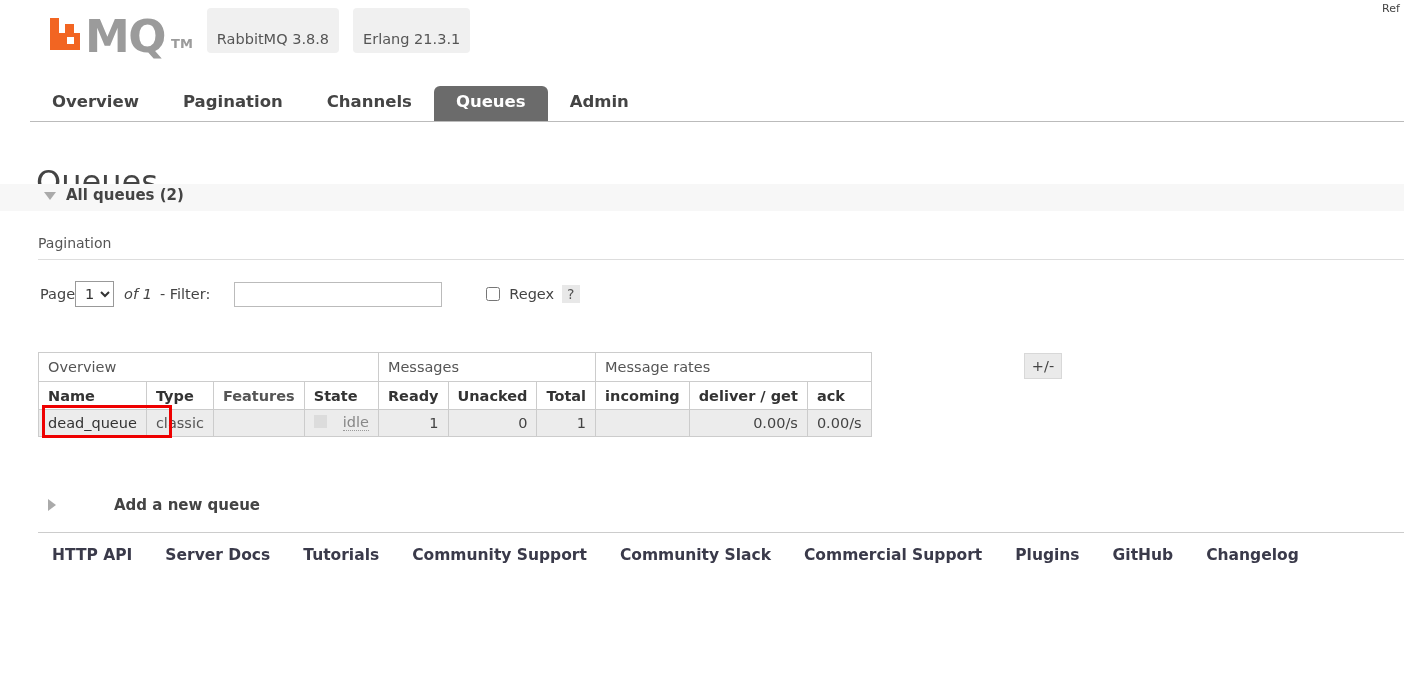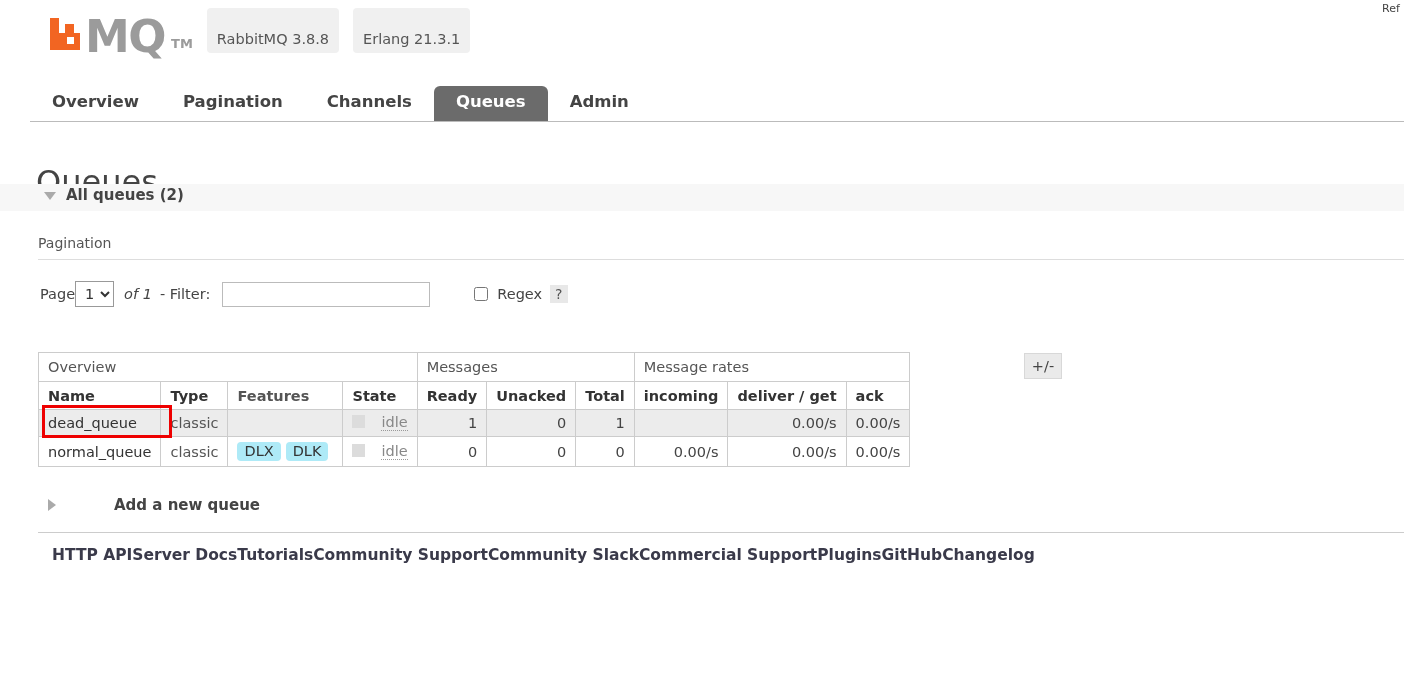--- a/index.html
+++ b/index.html
@@ -171,21 +171,21 @@
   #page-select {
     font-family: "DejaVu Sans", sans-serif;
     font-size: 14.5px;
     padding: 3px 2px 3px 5px;
     border: 1px solid #999;
     background: #fff;
     color: #333;
     height: 26px;
   }
   #of-label { margin: 0 8px 0 10px; font-style: italic; }
-  #filter-label { margin-right: 12px; }
+  #filter-label { margin-right: 24px; }
   #filter-input {
     width: 208px;
     height: 25px;
     border: 1px solid #bbb;
     background: #fff;
     font-family: "DejaVu Sans", sans-serif;
     font-size: 14px;
     padding: 2px 4px;
   }
   #regex-wrap {
@@ -312,20 +312,21 @@
     left: 38px; top: 532px;
     width: 1366px;
     height: 1px;
     background: #ccc;
   }
   #footer-links {
     position: absolute;
     left: 52px; top: 546px;
     display: flex;
     align-items: center;
+    gap: 33px;
   }
   #footer-links .flink {
     font-size: 15.5px;
     font-weight: bold;
     color: #3a3a4a;
     cursor: pointer;
     white-space: nowrap;
   }
 </style>
 </head>
@@ -415,39 +416,20 @@
           <span class="state-text">idle</span>
         </span>
       </td>
       <td class="num">1</td>
       <td class="num">0</td>
       <td class="num">1</td>
       <td class="num"></td>
       <td class="num">0.00/s</td>
       <td class="num">0.00/s</td>
     </tr>
-    <tr>
-      <td class="name-cell">normal_queue</td>
-      <td class="type-cell">classic</td>
-      <td>
-        <span class="tag">DLX</span><span class="tag">DLK</span>
-      </td>
-      <td class="state-cell">
-        <span class="state-inner">
-          <span class="state-square"></span>
-          <span class="state-text">idle</span>
-        </span>
-      </td>
-      <td class="num">0</td>
-      <td class="num">0</td>
-      <td class="num">0</td>
-      <td class="num">0.00/s</td>
-      <td class="num">0.00/s</td>
-      <td class="num">0.00/s</td>
-    </tr>
   </tbody>
 </table>
 
 <div id="plusminus">+/-</div>
 <div id="name-highlight"></div>
 
 <div id="add-queue">
   <span class="tri-right"></span>
   <span>Add a new queue</span>
 </div>

